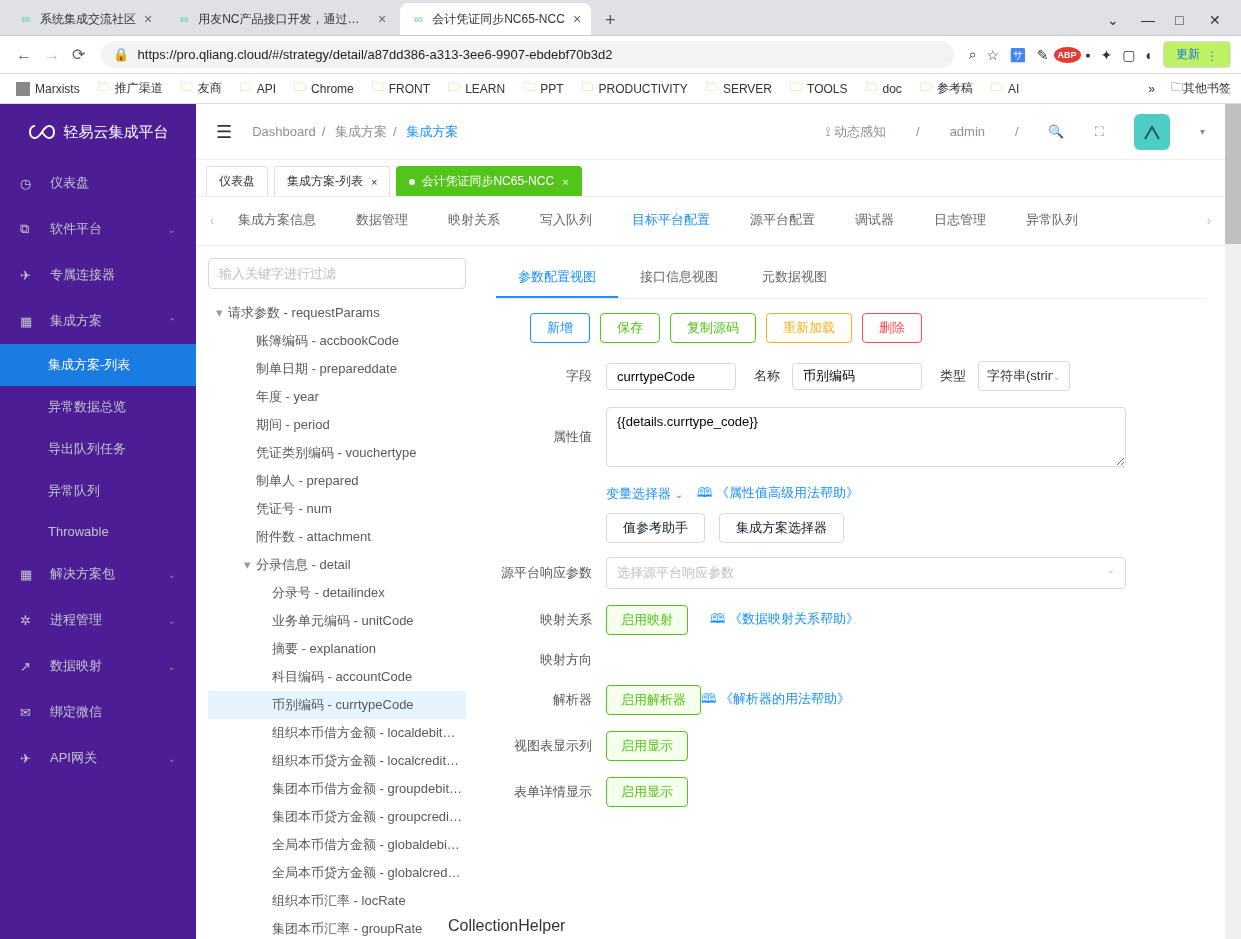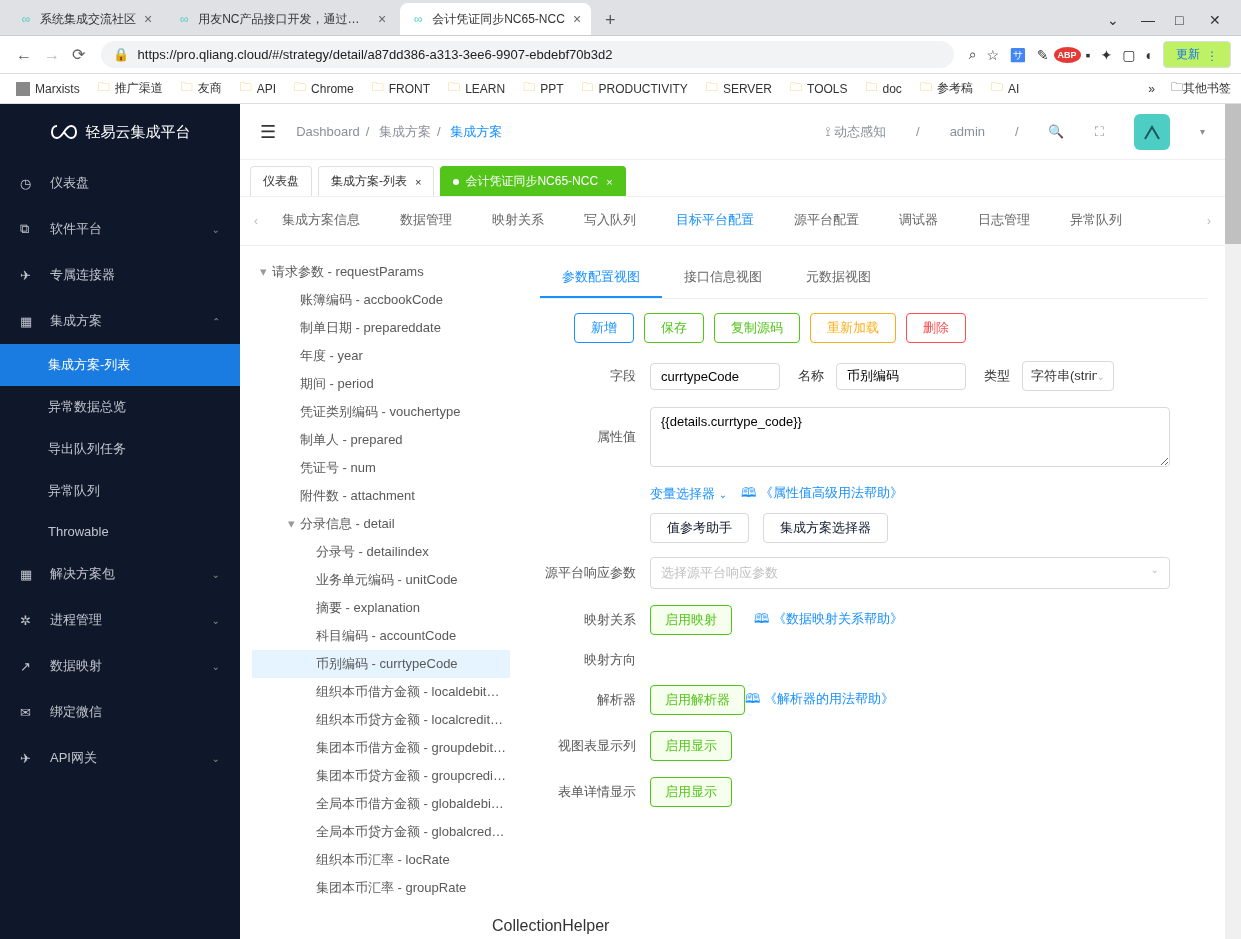--- a/index.html
+++ b/index.html
@@ -22,21 +22,21 @@
 .ticon { padding:2px 5px; font-size:14px; }
 .upd-btn { background:#bef264; border:1px solid #dadce0; border-radius:4px; padding:4px 12px; color:#1a73e8; font-size:12px; margin-left:4px; display:flex; align-items:flex-end; }
 
 .bm-row { height:30px; background:#fff; display:flex; align-items:center; padding:0 10px; border-bottom:1px solid #ddd; font-size:12px; }
 .bm { display:flex; align-items:center; padding:3px 6px; margin-right:6px; color:#333; }
 .bm .ficon { color:#f6b73c; margin-right:5px; }
 .bm-more { margin-left:auto; display:flex; align-items:center; }
 
 
 .app { display:flex; height:calc(939px - 36px - 38px - 30px); }
-.sidebar { width:240px; background:#0f172a; color:#c0c5cc; }
+.sidebar { width:196px; background:#4c1d95; color:#c0c5cc; }
 .logo-row { height:56px; display:flex; align-items:center; justify-content:center; color:#fff; font-size:15px; font-weight:500; }
 .logo-row svg { margin-right:8px; }
 .navitem { display:flex; align-items:center; padding:14px 20px; font-size:13px; cursor:pointer; }
 .navitem .nicon { width:18px; margin-right:12px; }
 .navitem .arr { margin-left:auto; font-size:10px; color:#888; }
 .navitem.expanded .arr { transform:rotate(180deg); }
 .subitem { padding:12px 20px 12px 48px; font-size:13px; cursor:pointer; }
 .subitem.active { background:#1a7be0; color:#fff; }
 
 .main { flex:1; background:#f5f6f8; position:relative; overflow:hidden; }
@@ -331,20 +331,21 @@
             <div class="sectab">源平台配置</div>
             <div class="sectab">调试器</div>
             <div class="sectab">日志管理</div>
             <div class="sectab">异常队列</div>
           </div>
         <span class="chev">›</span>
       </div>
 
       <div class="workarea">
         <div class="treepane">
+          <input class="search-inp" placeholder="输入关键字进行过滤" style="">
           <div id="tree-host">
               <div class="tnode lv1"><span class="caret">▾</span>请求参数 - requestParams</div>
               <div class="tnode lv2"><span class="caret"></span>账簿编码 - accbookCode</div>
               <div class="tnode lv2"><span class="caret"></span>制单日期 - prepareddate</div>
               <div class="tnode lv2"><span class="caret"></span>年度 - year</div>
               <div class="tnode lv2"><span class="caret"></span>期间 - period</div>
               <div class="tnode lv2"><span class="caret"></span>凭证类别编码 - vouchertype</div>
               <div class="tnode lv2"><span class="caret"></span>制单人 - prepared</div>
               <div class="tnode lv2"><span class="caret"></span>凭证号 - num</div>
               <div class="tnode lv2"><span class="caret"></span>附件数 - attachment</div>

